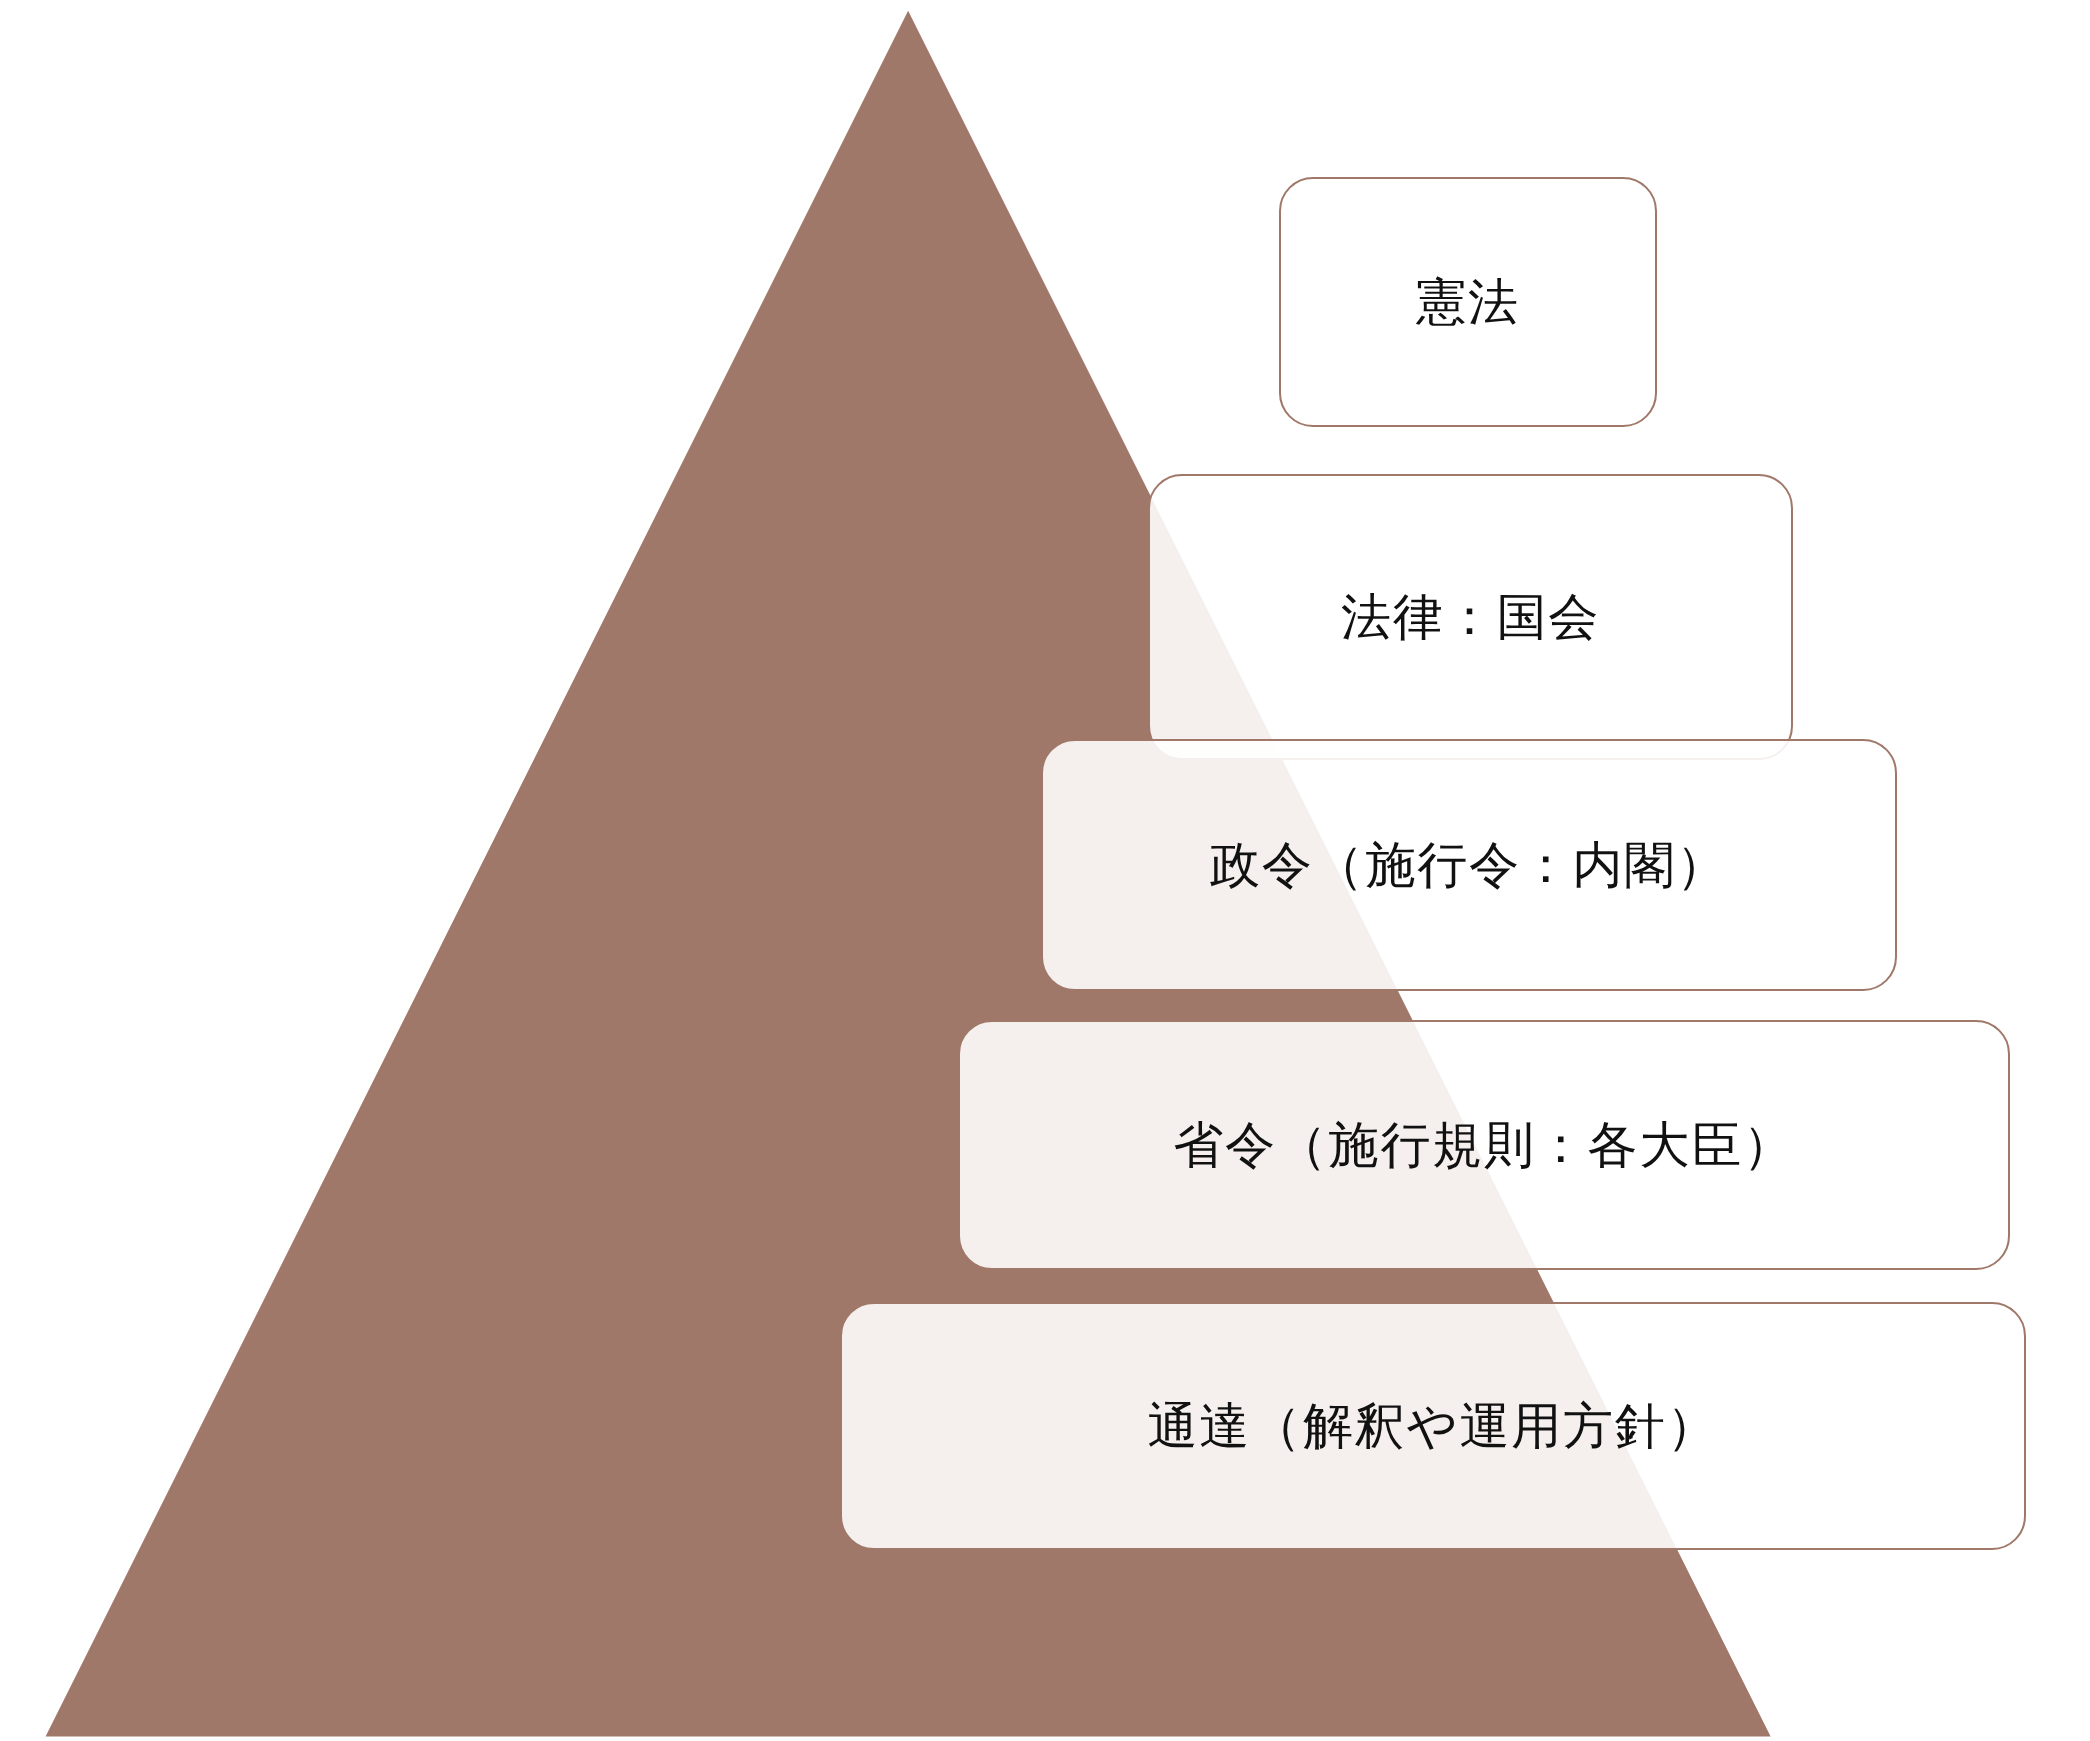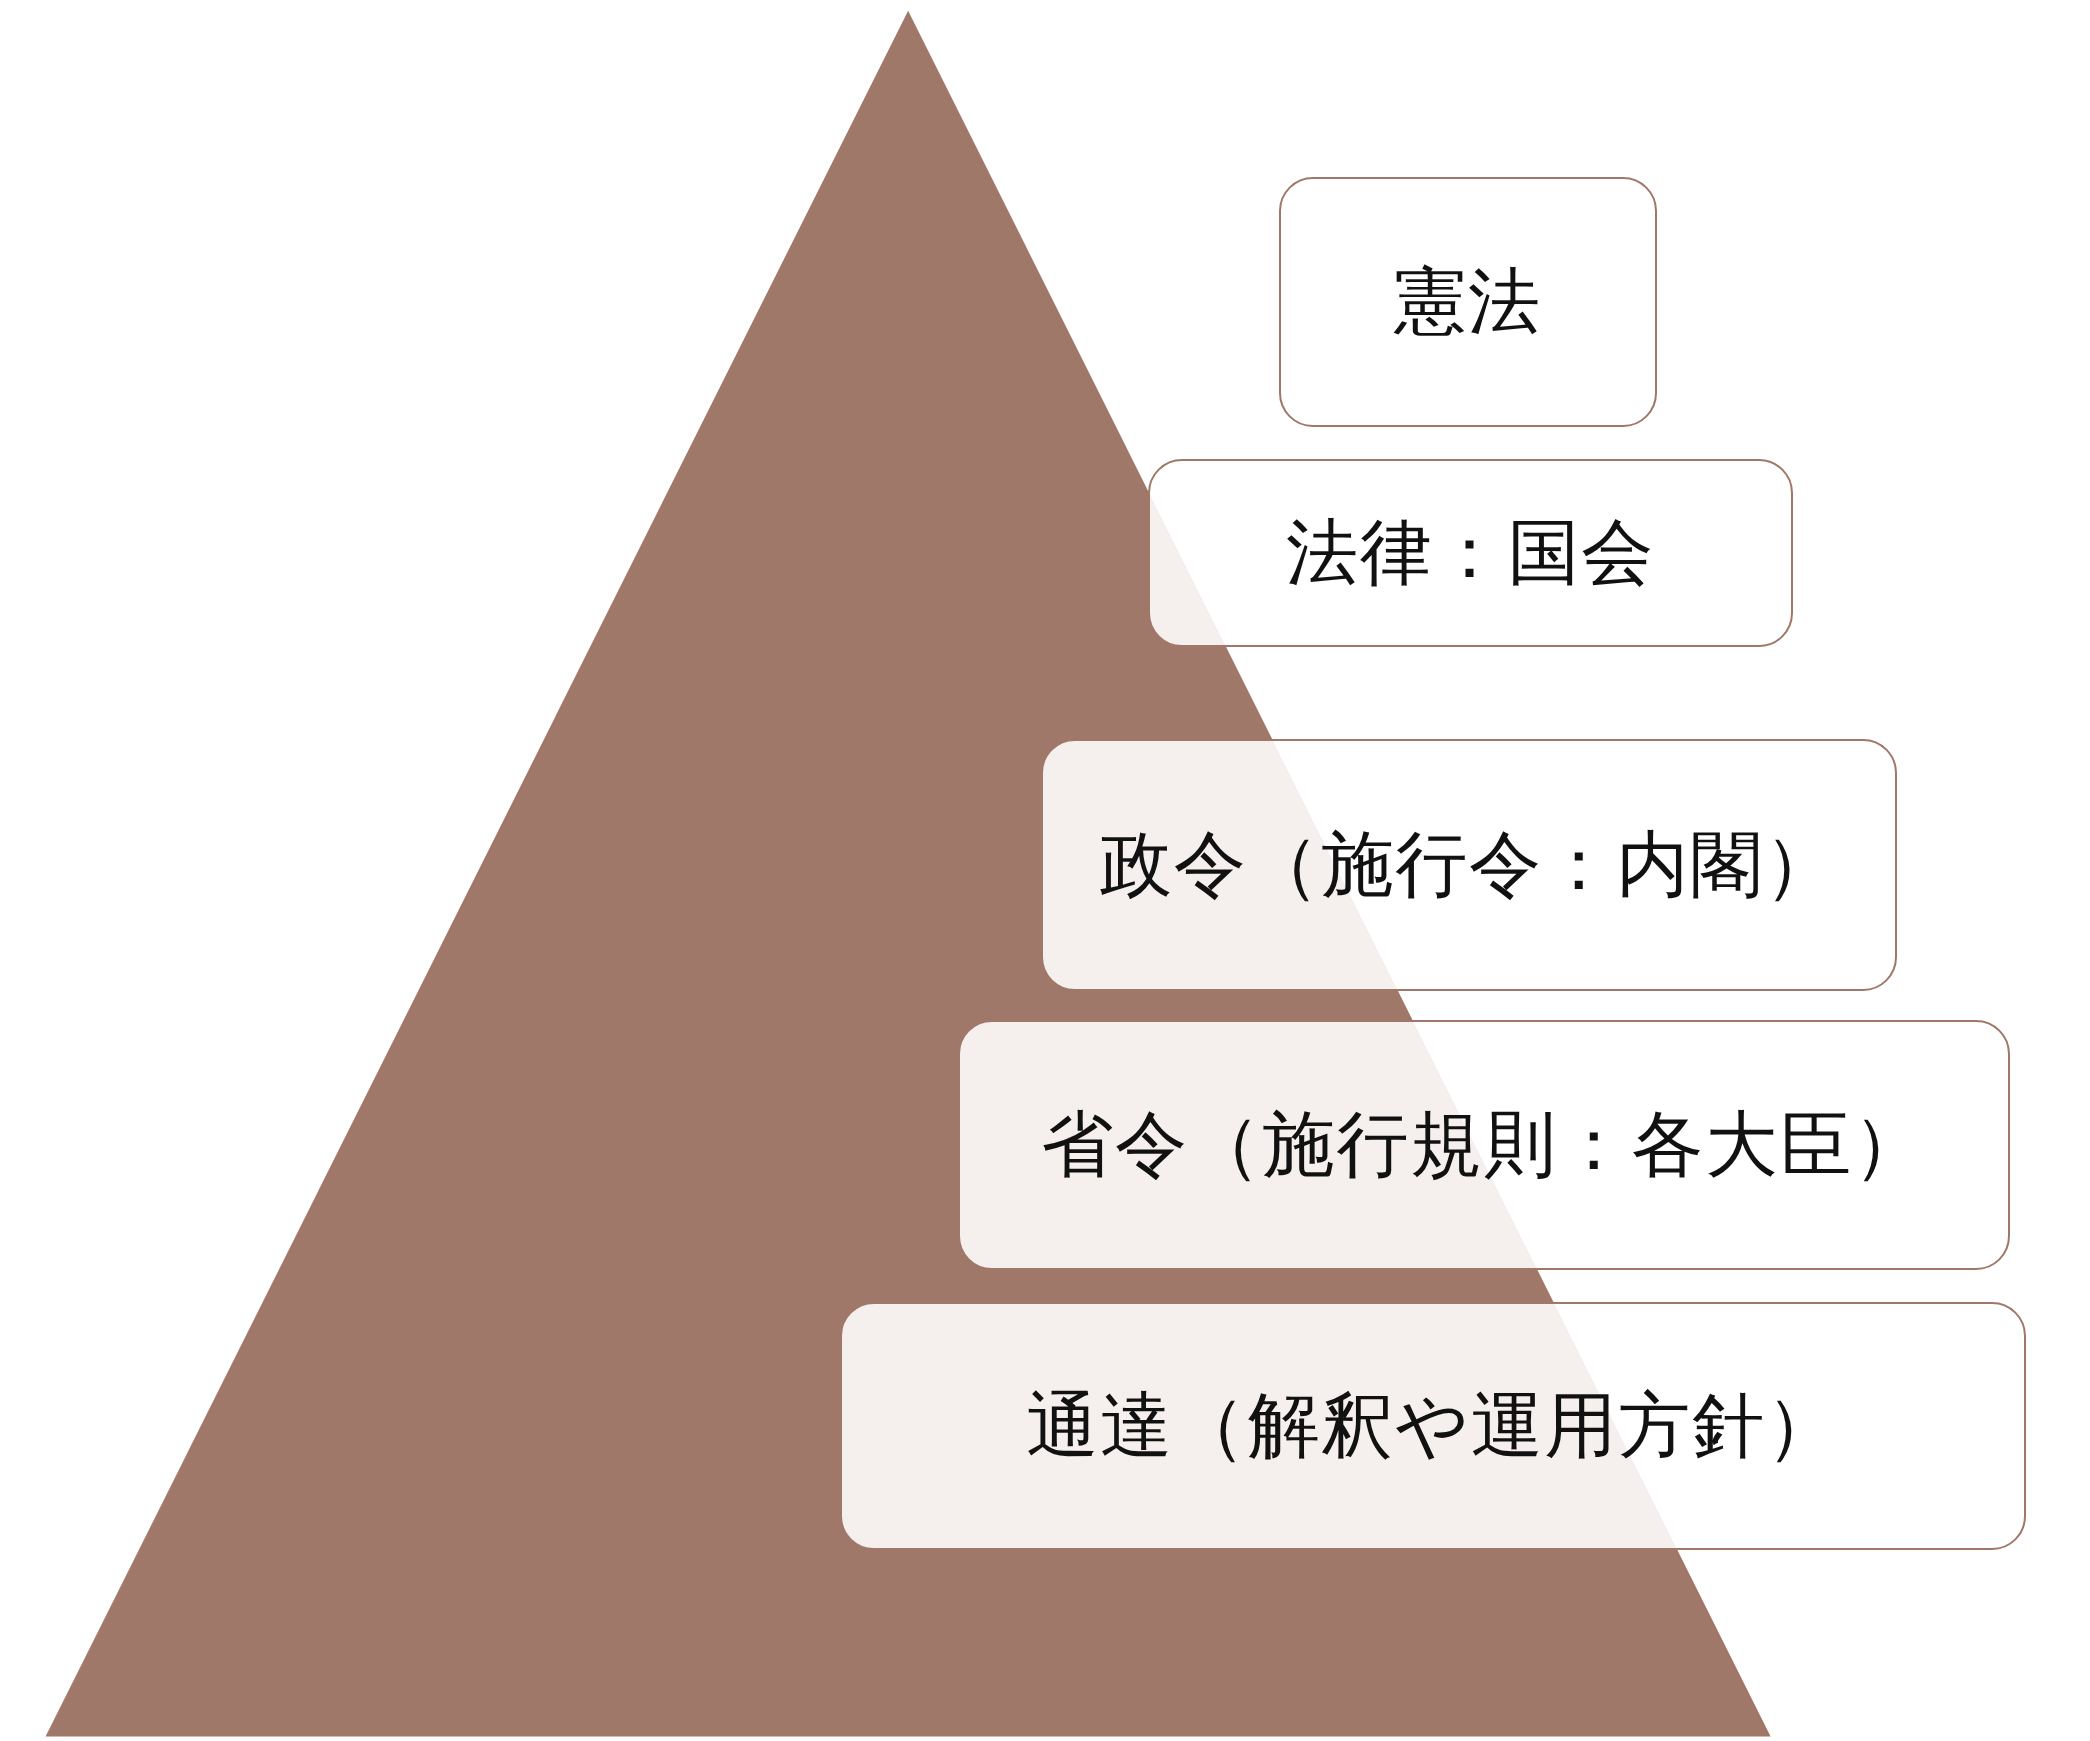--- a/index.html
+++ b/index.html
@@ -2,35 +2,35 @@
 <html style="font-size:14px"><head>
 <meta charset="utf-8">
 <style>
   html, body { margin:0; padding:0; background:#ffffff; }
   body { width:2091px; height:1741px; position:relative; overflow:hidden;
          font-family:"DejaVu Sans","Liberation Sans",sans-serif; }
   .pyramid { position:absolute; left:0; top:0; width:2091px; height:1741px; }
   .level { position:absolute; box-sizing:border-box; border:2.7px solid #A07869;
            border-radius:34px; background:rgba(255,255,255,0.89);
            display:flex; align-items:center; justify-content:center;
-           color:#111111; font-size:72px; letter-spacing:1.8px; white-space:nowrap; }
+           color:#111111; font-size:50px; letter-spacing:1.8px; white-space:nowrap; }
   .level span { display:block; }
 </style>
 </head>
 <body>
 
 <svg class="pyramid" viewBox="0 0 2358 1964" xmlns="http://www.w3.org/2000/svg">
   <polygon points="1024,12 1997,1959 51,1959" fill="#A07869"></polygon>
 </svg>
 
 <div class="level" style="left:1279px; top:177px; width:378px; height:250px;">
   <span>憲法</span>
 </div>
 
-<div class="level" style="left:1148px; top:459px; width:645px; height:188px;">
+<div class="level" style="left:1148px; top:474px; width:645px; height:286px;">
   <span>法律：国会</span>
 </div>
 
 <div class="level" style="left:1041px; top:739px; width:856px; height:252px;text-align:center;">
   <span>政令（施行令：内閣）</span>
 </div>
 
 <div class="level" style="left:958px; top:1020px; width:1052px; height:250px;">
   <span>省令（施行規則：各大臣）</span>
 </div>

